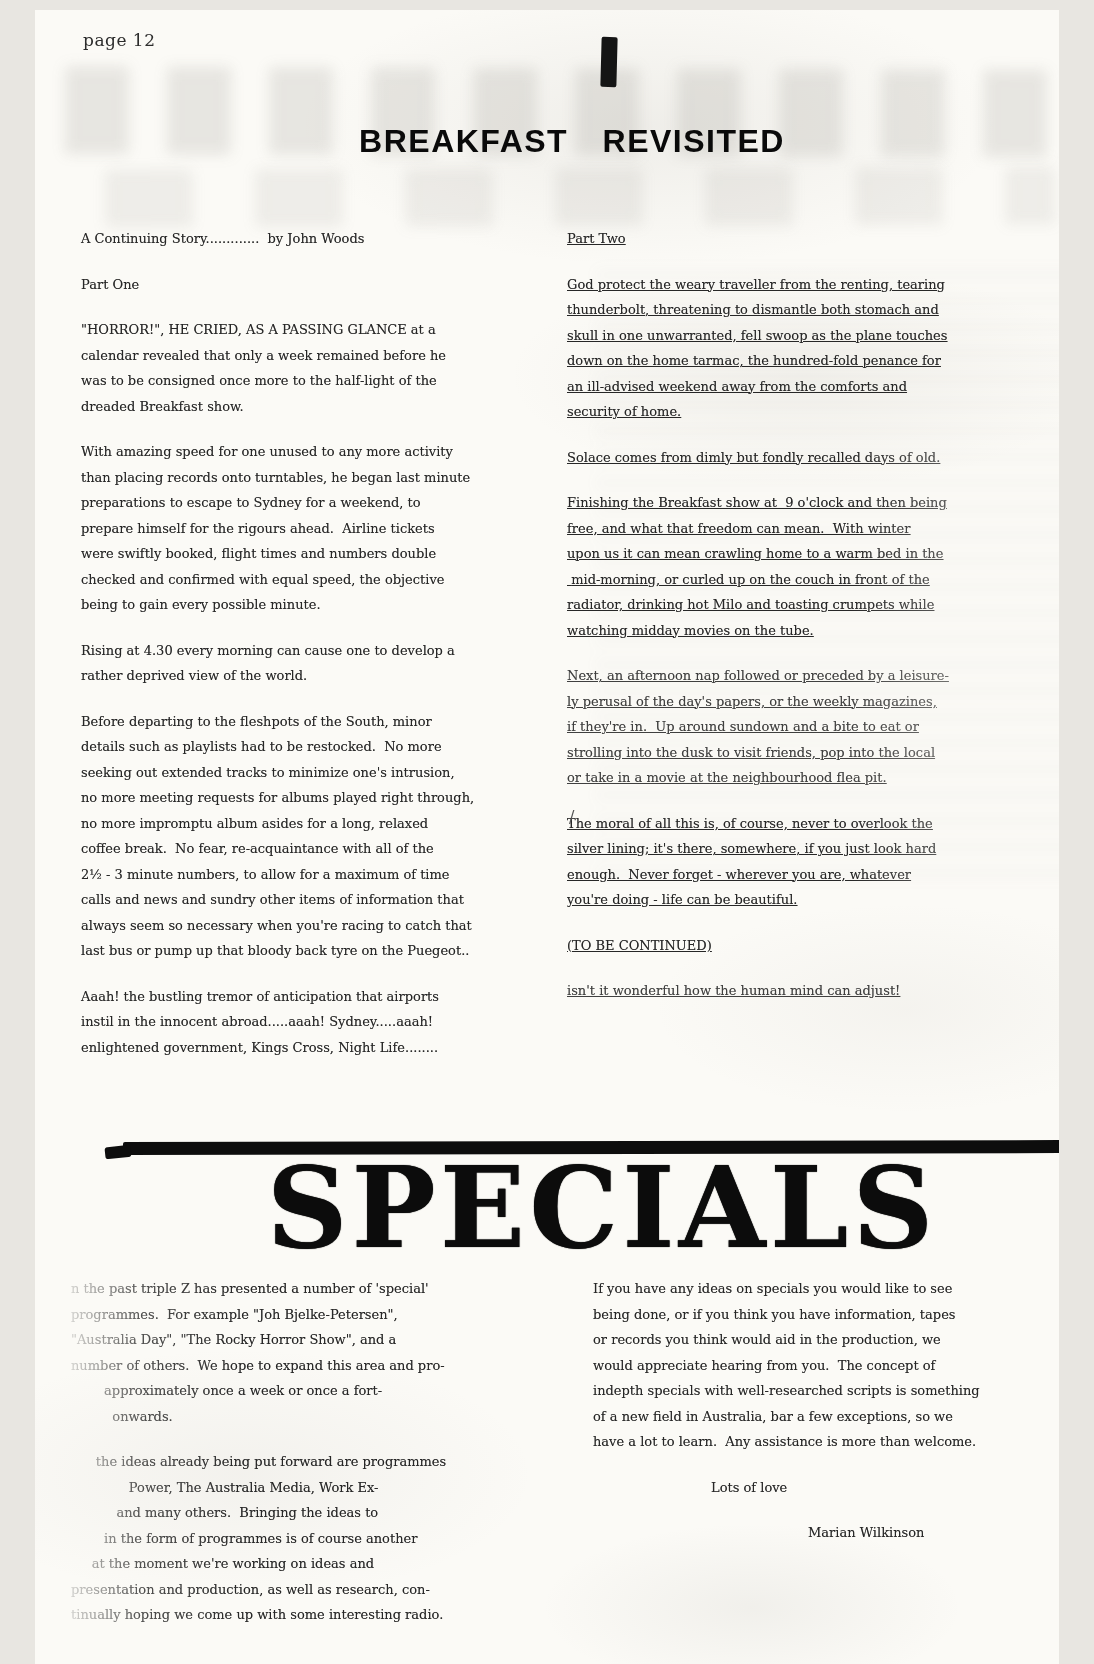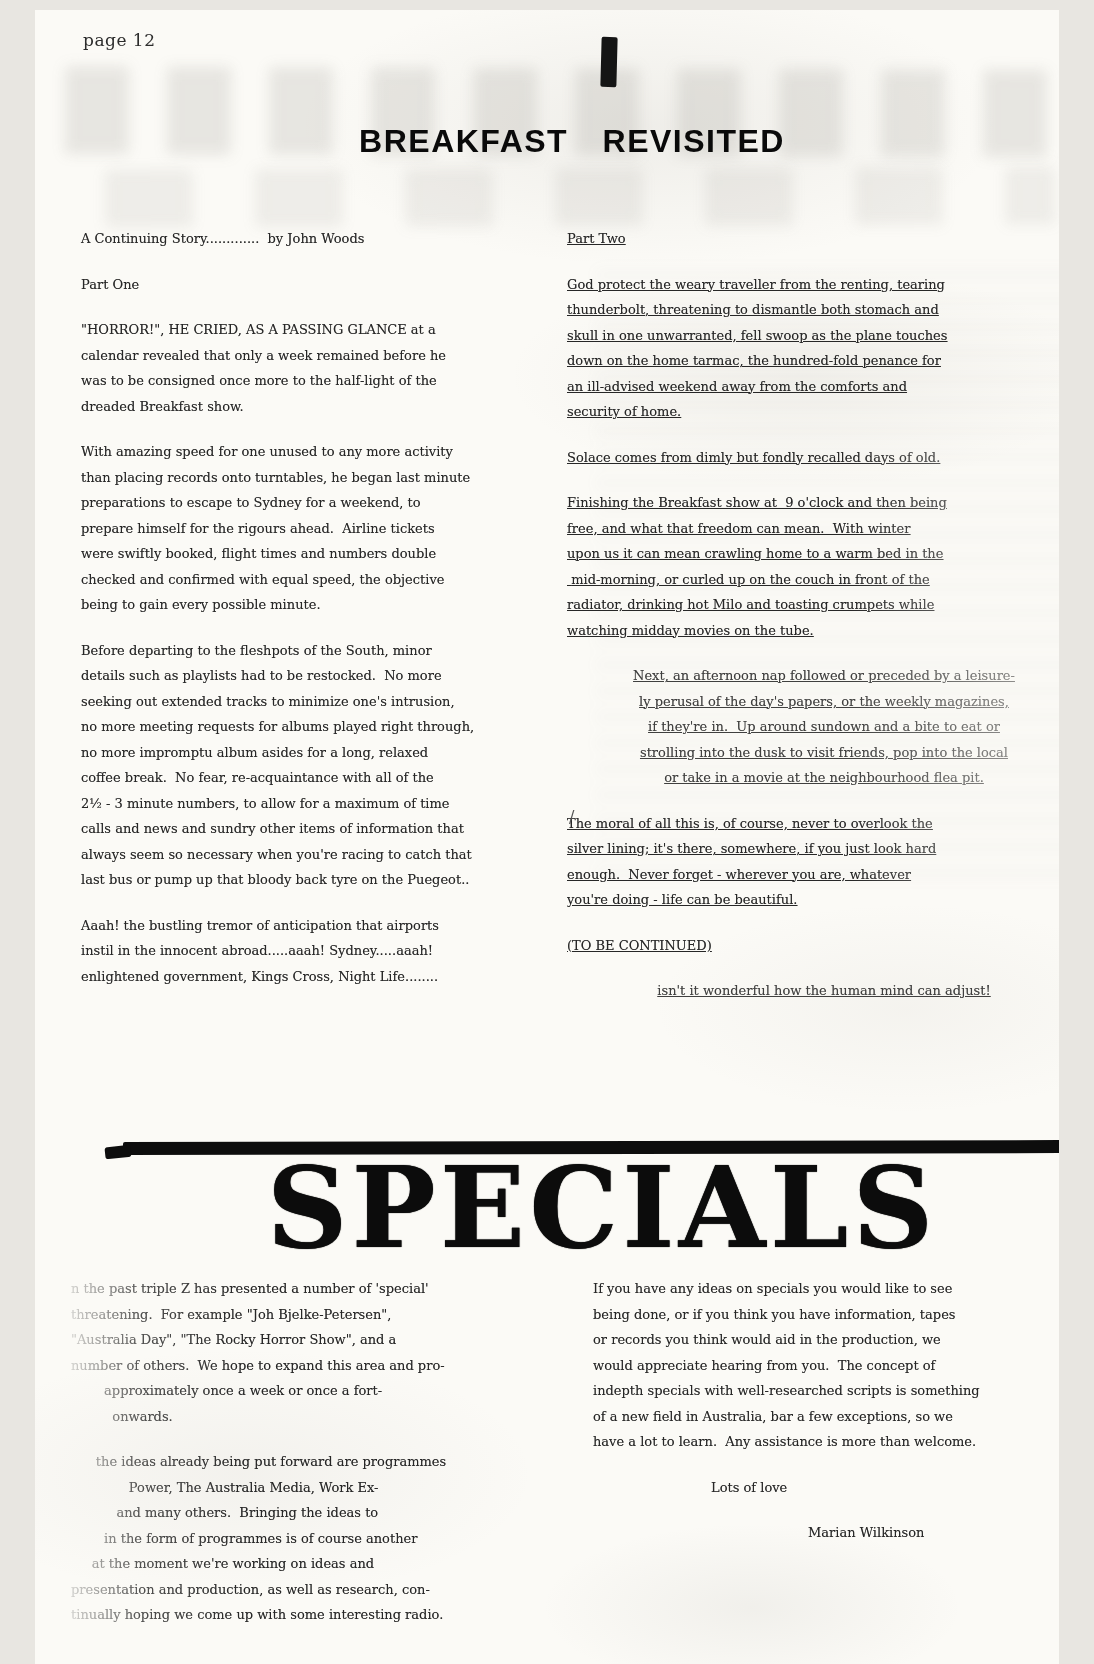--- a/index.html
+++ b/index.html
@@ -53,21 +53,21 @@
   .col .tw{margin:0 0 20px 0;}
   .byline{margin:0 0 20px 0;}
   .part-heading{margin:0 0 20px 0;}
   .gap-top{margin-top:16px;}
   .gap-top-lg{margin-top:18px;}
 
   .fade-right{
     -webkit-mask-image:linear-gradient(to right,#000 55%, rgba(0,0,0,.55) 90%, rgba(0,0,0,.35) 100%);
             mask-image:linear-gradient(to right,#000 55%, rgba(0,0,0,.55) 90%, rgba(0,0,0,.35) 100%);
   }
-  .fade-soft{opacity:.88;text-align:center;}
+  .fade-soft{opacity:.88;}
 
   .stray{position:absolute;left:534px;top:797px;font-size:16px;color:#555;}
 
   .rule{
     position:absolute;left:88px;top:1131px;width:982px;height:13px;
     background:#0d0d0d;transform:rotate(-.12deg);border-radius:2px;
   }
   .rule::before{content:"";position:absolute;left:-18px;top:4px;width:26px;height:12px;
     background:#0d0d0d;border-radius:3px;transform:rotate(-6deg);}
   .specials-headline{
@@ -108,20 +108,22 @@
 calendar revealed that only a week remained before he
 was to be consigned once more to the half-light of the
 dreaded Breakfast show.</p>
     <p class="tw">With amazing speed for one unused to any more activity
 than placing records onto turntables, he began last minute
 preparations to escape to Sydney for a weekend, to
 prepare himself for the rigours ahead.  Airline tickets
 were swiftly booked, flight times and numbers double
 checked and confirmed with equal speed, the objective
 being to gain every possible minute.</p>
+    <p class="tw">Rising at 4.30 every morning can cause one to develop a
+rather deprived view of the world.</p>
     <p class="tw">Before departing to the fleshpots of the South, minor
 details such as playlists had to be restocked.  No more
 seeking out extended tracks to minimize one's intrusion,
 no more meeting requests for albums played right through,
 no more impromptu album asides for a long, relaxed
 coffee break.  No fear, re-acquaintance with all of the
 2½ - 3 minute numbers, to allow for a maximum of time
 calls and news and sundry other items of information that
 always seem so necessary when you're racing to catch that
 last bus or pump up that bloody back tyre on the Puegeot..</p>
@@ -159,21 +161,21 @@
   </div>
 
   <div class="stray">/</div>
 
   <div class="rule"></div>
 
   <div class="specials-headline">SPECIALS</div>
 
   <div class="col" id="col-left2">
     <p class="tw">n the past triple Z has presented a number of 'special'
-threatening.  For example "Joh Bjelke-Petersen",
+programmes.  For example "Joh Bjelke-Petersen",
 "Australia Day", "The Rocky Horror Show", and a
 number of others.  We hope to expand this area and pro-
         approximately once a week or once a fort-
           onwards.</p>
     <p class="tw">      the ideas already being put forward are programmes
               Power, The Australia Media, Work Ex-
            and many others.  Bringing the ideas to
         in the form of programmes is of course another
      at the moment we're working on ideas and
 presentation and production, as well as research, con-

